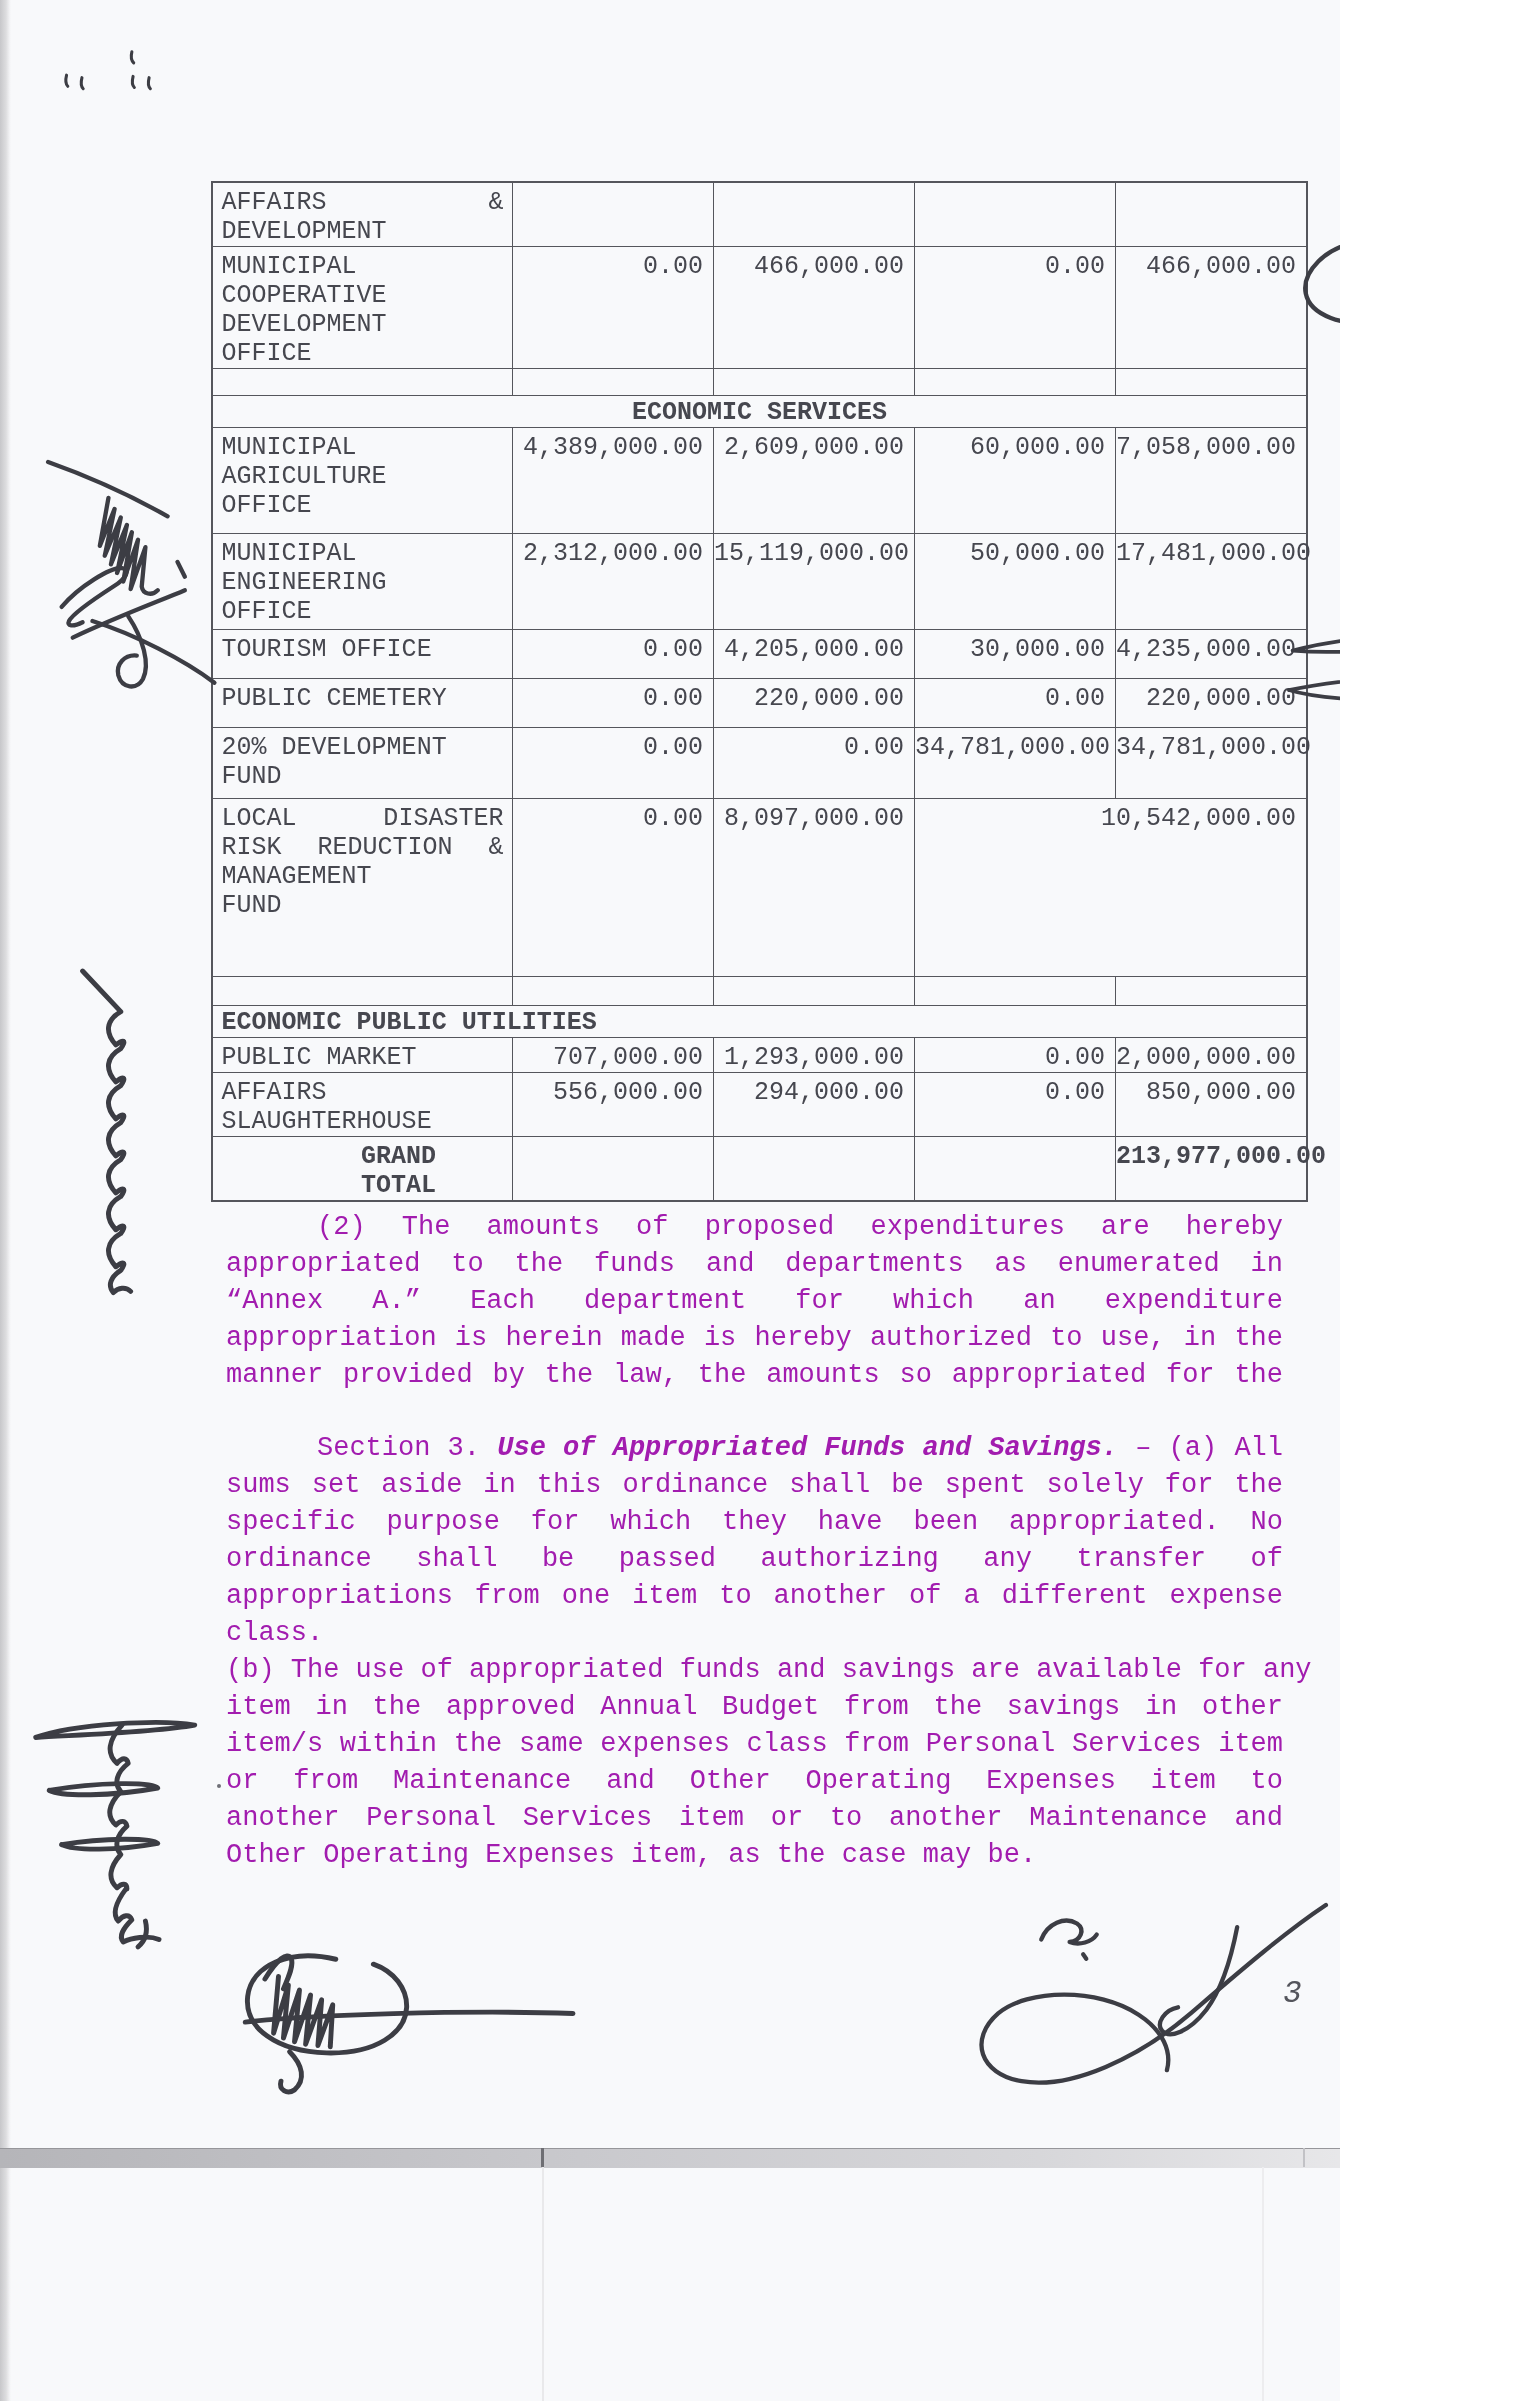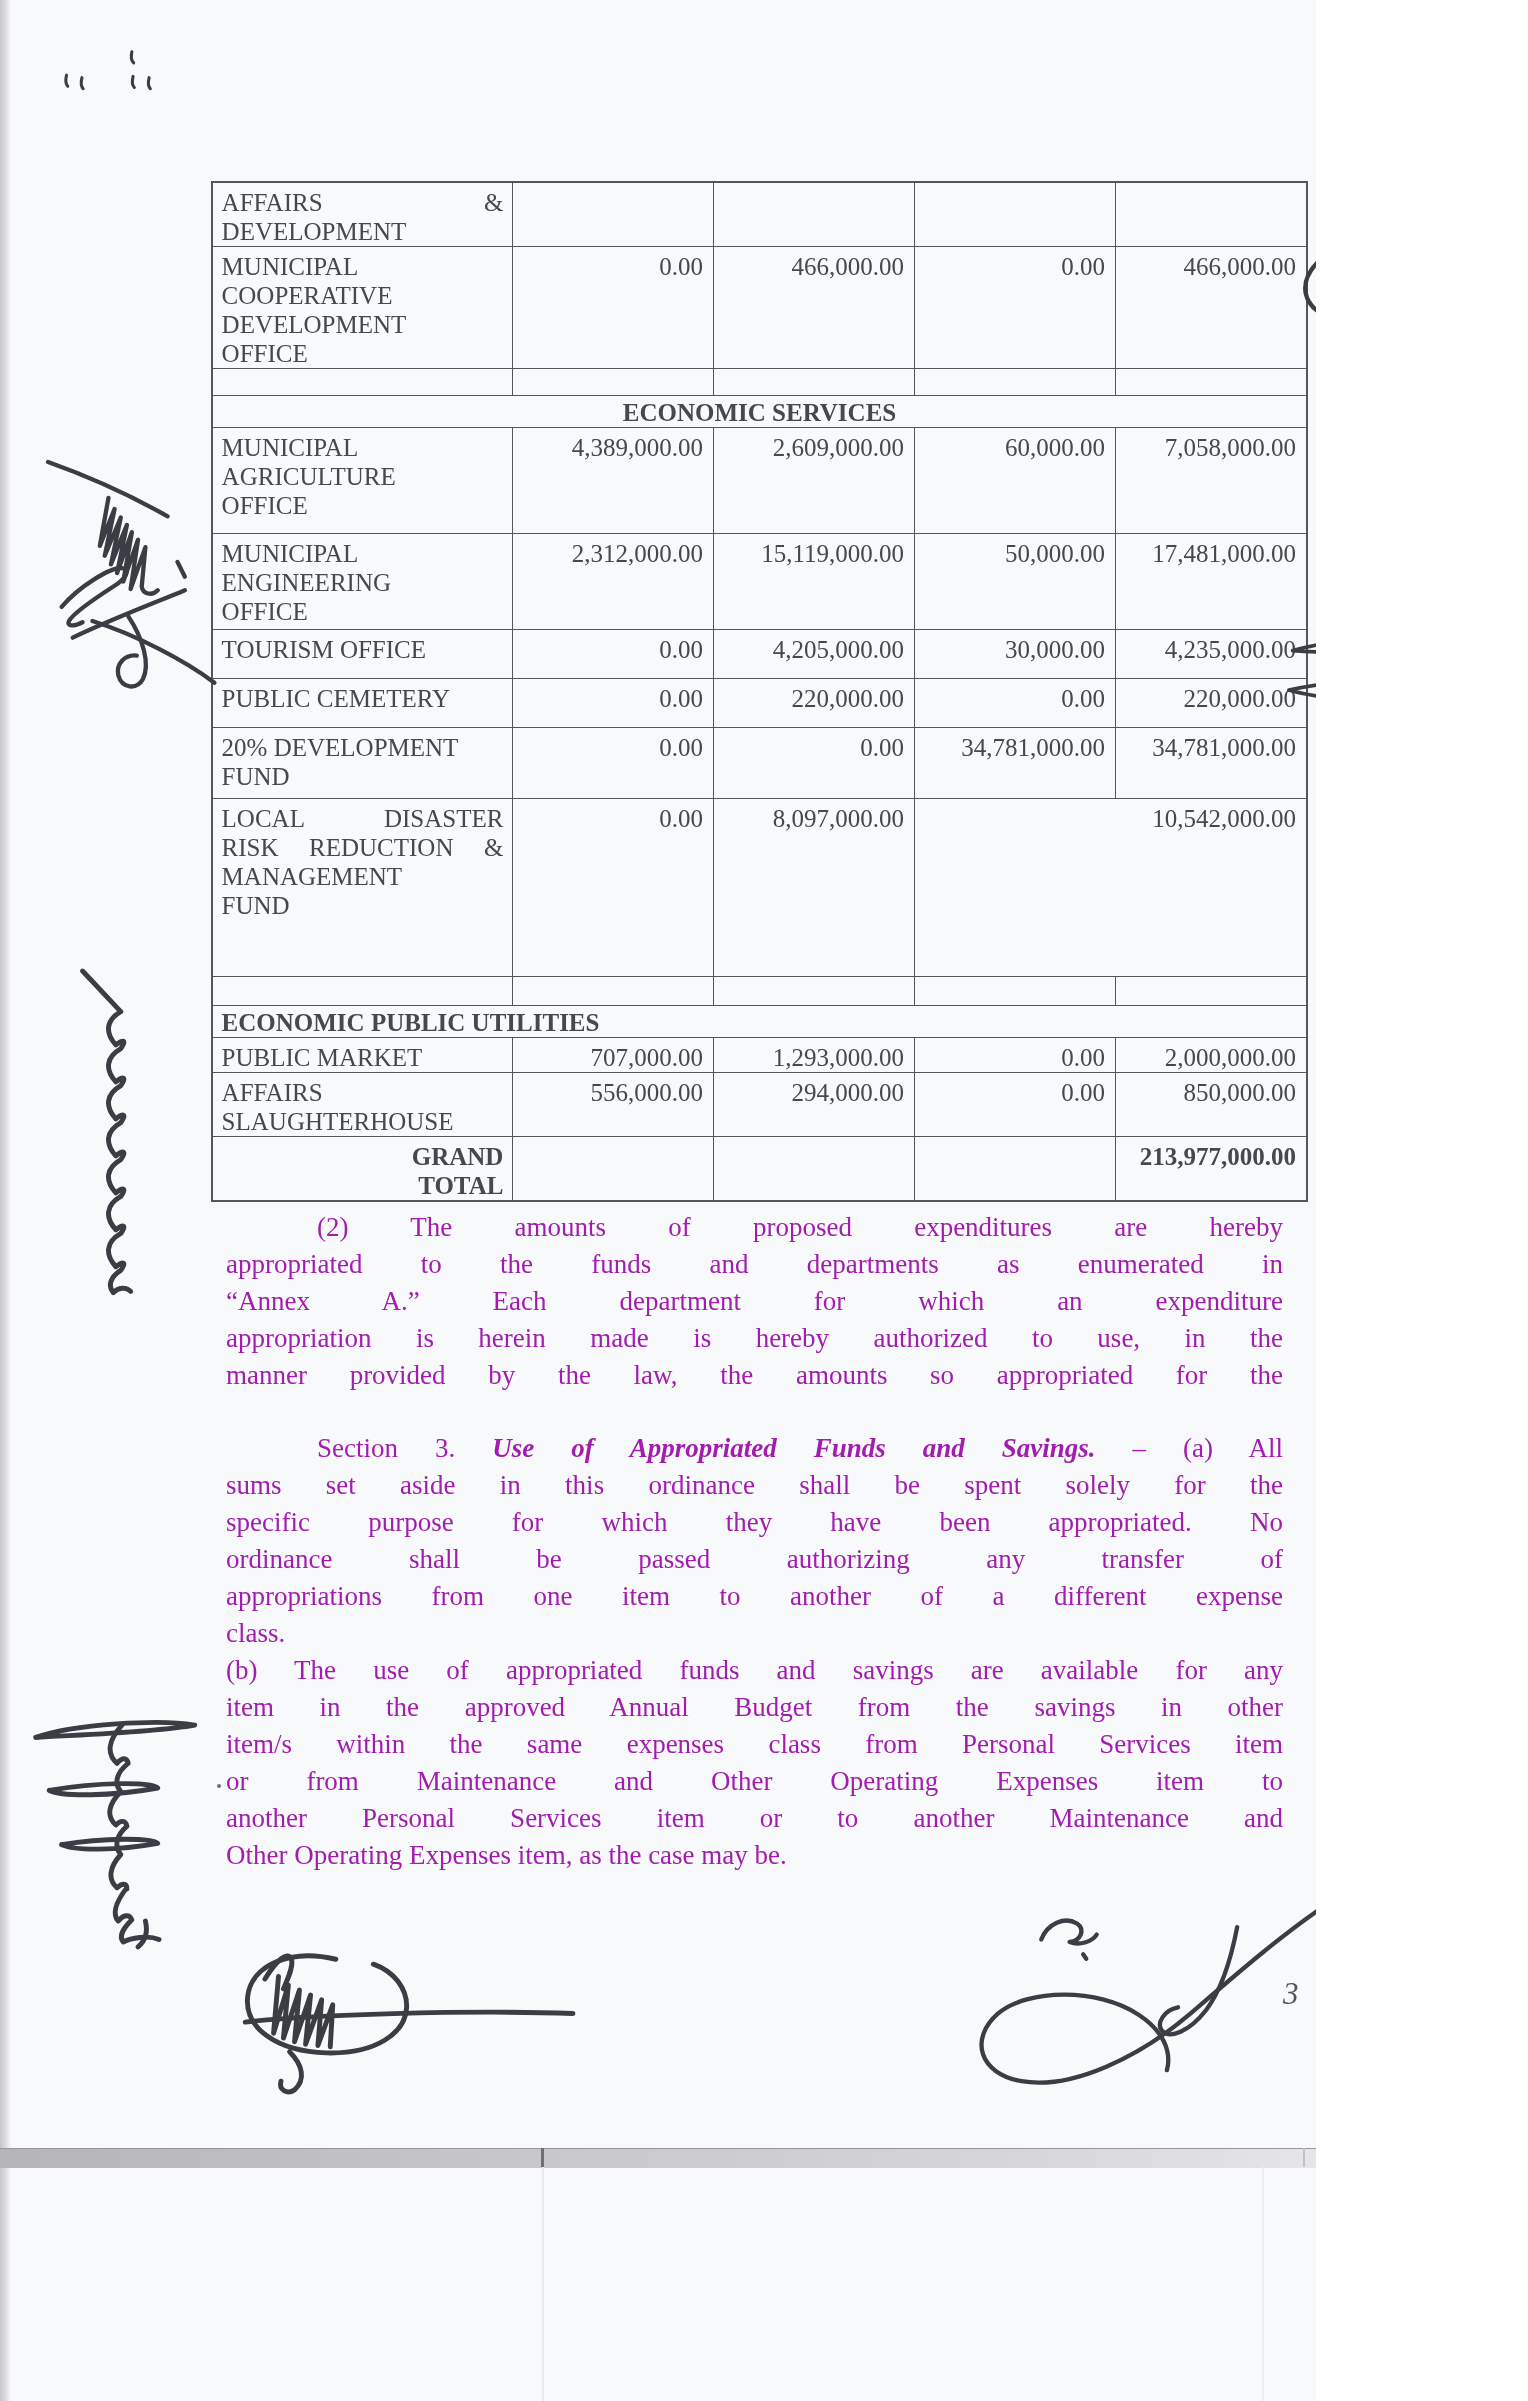--- a/index.html
+++ b/index.html
@@ -8,22 +8,23 @@
     --line:#55565c;
     --pen:#3c3d44;
   }
   html,body{margin:0;padding:0;background:#ffffff;}
   .page{
     position:relative;
     width:1316px;
     height:2401px;
     background:var(--paper);
     overflow:hidden;
-    font-family:Liberation Serif, serif;
+    font-family:Liberation Mono, monospace;
     color:var(--ink);
+    padding-left:24px;
   }
   
   .edge-left{
     position:absolute;left:0;top:0;bottom:0;width:11px;
     background:linear-gradient(90deg,#c7c7ca 0%,#dddddf 55%,#f1f1f3 85%,var(--paper) 100%);
   }
   .scan-band{
     position:absolute;left:0;top:2148px;width:1528px;height:18.5px;
     background:linear-gradient(90deg,#b5b5b9 0%,#c9c9cd 38%,#d7d7da 68%,#e9e9eb 90%,#f4f4f6 100%);
     border-top:1.8px solid #96969a;
@@ -43,21 +44,21 @@
   }
   .trow{display:flex;border-top:1.8px solid var(--line);align-items:stretch;}
   .trow:first-child{border-top:none;}
   .cell{box-sizing:border-box;}
   .label-cell{width:299px;flex:none;padding:5px 8.6px 0 8.6px;}
   .lline{line-height:29px;min-height:6.2px;}
   .trow.justify .lline{text-align:justify;text-align-last:justify;}
   .val-cell{flex:none;width:201px;border-left:1.8px solid var(--line);text-align:right;padding:5px 10px 0 0;line-height:29px;}
   .val-cell.v3{flex:1;width:auto;}
   .section-cell{width:100%;font-weight:bold;padding:3.1px 8.6px 0 8.6px;line-height:28px;}
-  .trow.total .label-cell{text-align:right;font-weight:bold;padding-left:148px;}
+  .trow.total .label-cell{text-align:left;font-weight:bold;padding-left:148px;}
   .trow.total .val-cell{font-weight:bold;}
 
   
   .bodytext{
     position:absolute;left:226px;top:1209px;width:1057px;
     font-size:27px;color:#a21caf;
   }
   .pline{height:37px;line-height:37px;text-align:justify;text-align-last:justify;white-space:nowrap;}
   .pline.last{text-align-last:left;}
   .pline.indent{padding-left:91px;}

